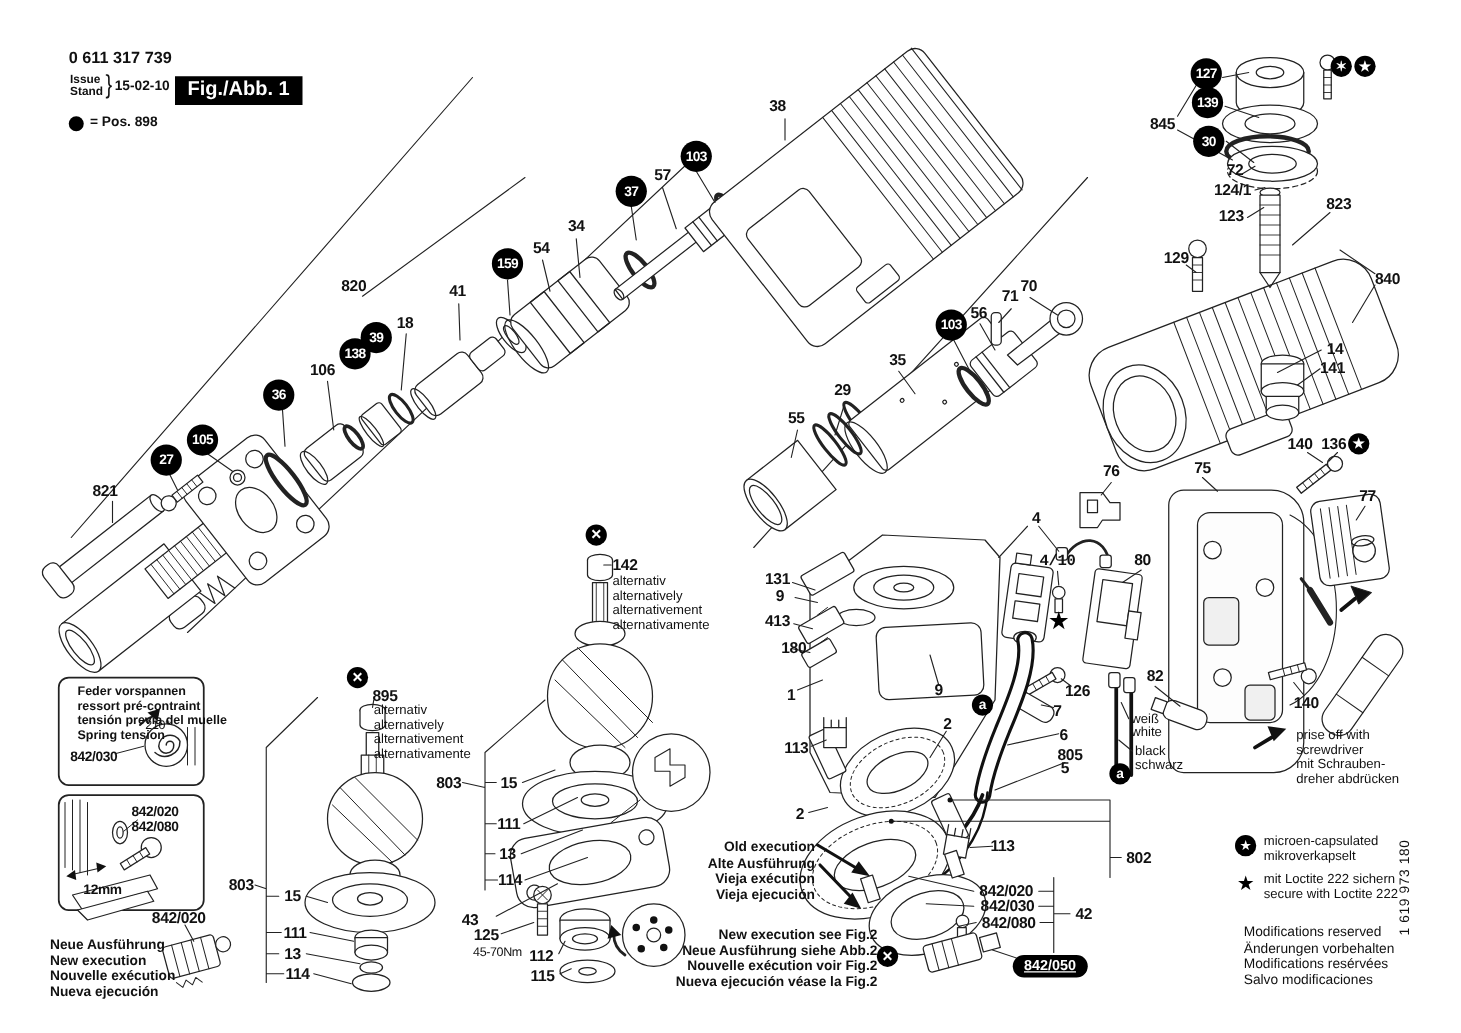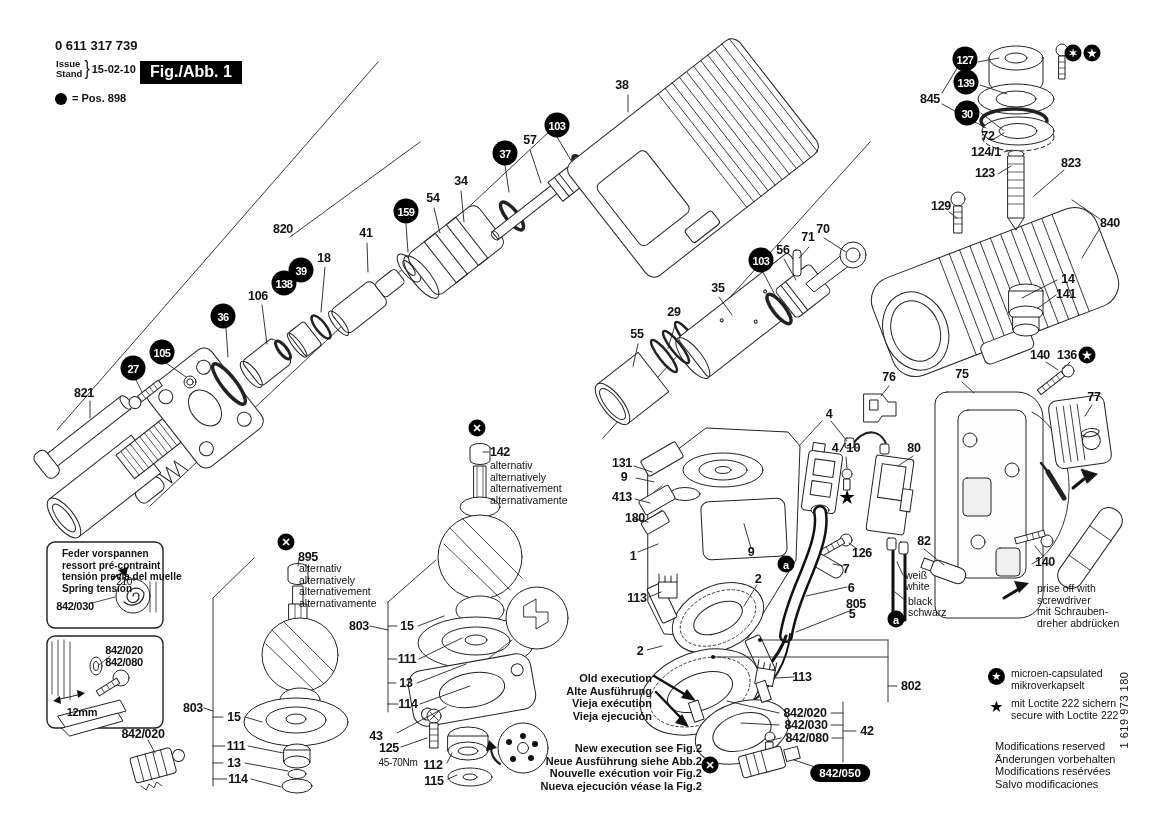--- a/index.html
+++ b/index.html
@@ -637,21 +637,21 @@
     <div class="pbadge" style="left: 967px; top: 113px;">30</div>
     <div class="psym " style="left: 1073px; top: 53px;">✶</div>
     <div class="psym " style="left: 1092px; top: 53px;">★</div>
     <div class="psym " style="left: 1087px; top: 355px;">★</div>
     <div class="psym star-plain" style="left: 847px; top: 497px;">★</div>
     <div class="psym " style="left: 786px; top: 564px;">a</div>
     <div class="psym " style="left: 896px; top: 619px;">a</div>
     <div class="psym " style="left: 477px; top: 428px;">✕</div>
     <div class="psym " style="left: 286px; top: 542px;">✕</div>
     <div class="psym " style="left: 710px; top: 765px;">✕</div>
-    <div class="ppill" style="left: 840px; top: 773px;">842/050</div>
+    <div class="ppill" style="left: 840px; top: 773px; text-decoration: underline;">842/050</div>
     <div class="tblock" style="left: 62px; top: 548px; font: bold 10px / 11.5px &quot;Liberation Sans&quot;, sans-serif;">
       <div>Feder vorspannen</div>
       <div>ressort pré-contraint</div>
       <div>tensión previa del muelle</div>
       <div>Spring tension</div>
     </div>
     <div class="tblock right" style="left: 652px; top: 672px; font: bold 11px / 12.5px &quot;Liberation Sans&quot;, sans-serif;">
       <div>Old execution</div>
       <div>Alte Ausführung</div>
       <div>Vieja exécution</div>
@@ -682,13 +682,19 @@
     <div class="tblock" style="left: 908px; top: 596px; font: 10.5px / 11px &quot;Liberation Sans&quot;, sans-serif;">
       <div>black</div>
       <div>schwarz</div>
     </div>
     <div class="tblock" style="left: 1037px; top: 583px; font: 10.5px / 11.5px &quot;Liberation Sans&quot;, sans-serif;">
       <div>prise off with</div>
       <div>screwdriver</div>
       <div>mit Schrauben-</div>
       <div>dreher abdrücken</div>
     </div>
+    <div class="tblock" style="left: 40px; top: 750px; font: bold 11px / 12.5px &quot;Liberation Sans&quot;, sans-serif;">
+      <div>Neue Ausführung</div>
+      <div>New execution</div>
+      <div>Nouvelle exécution</div>
+      <div>Nueva ejecución</div>
+    </div>
   </div>
 
 </body></html>

